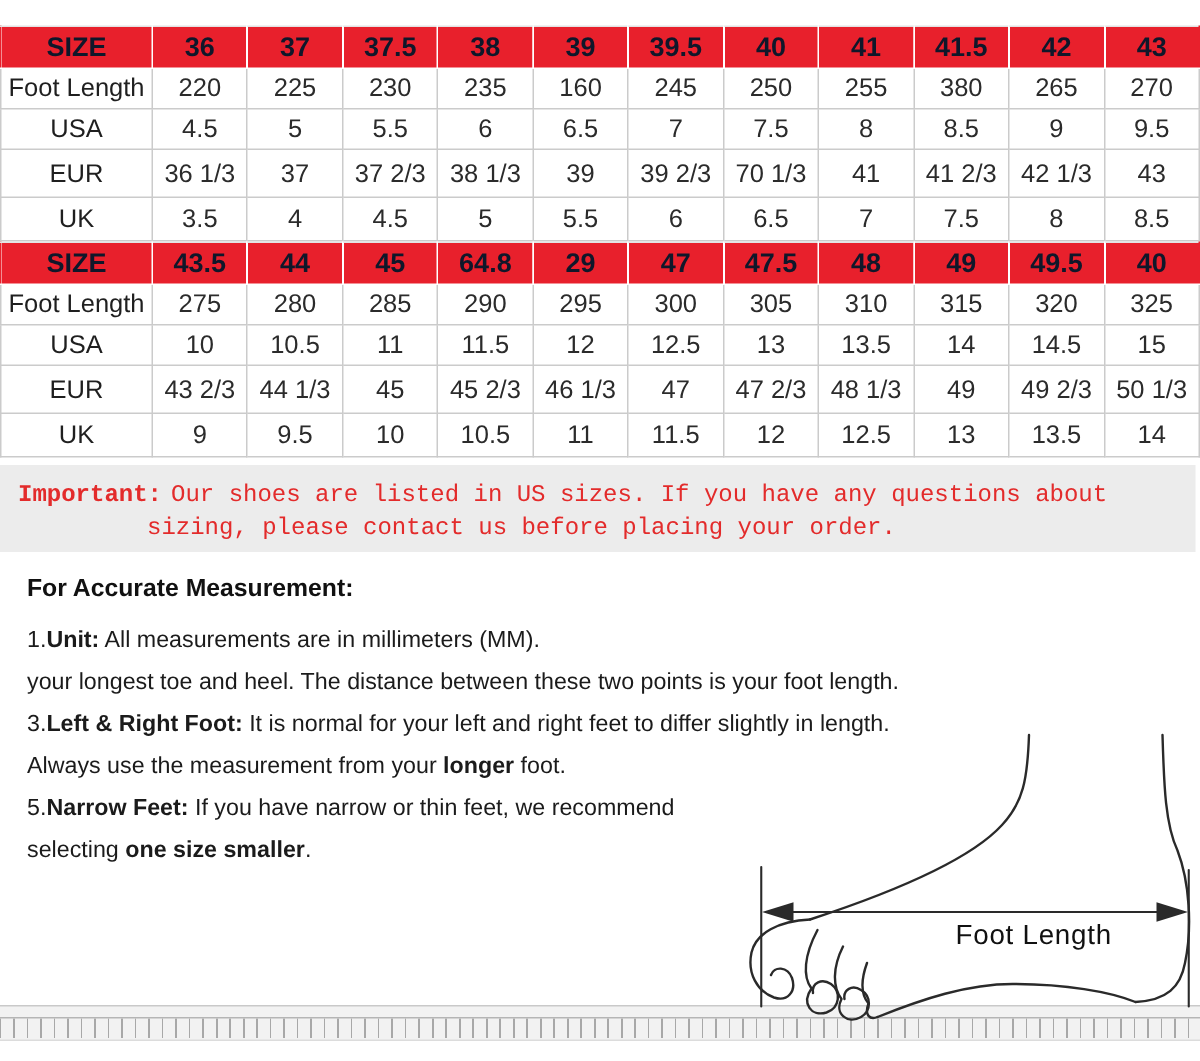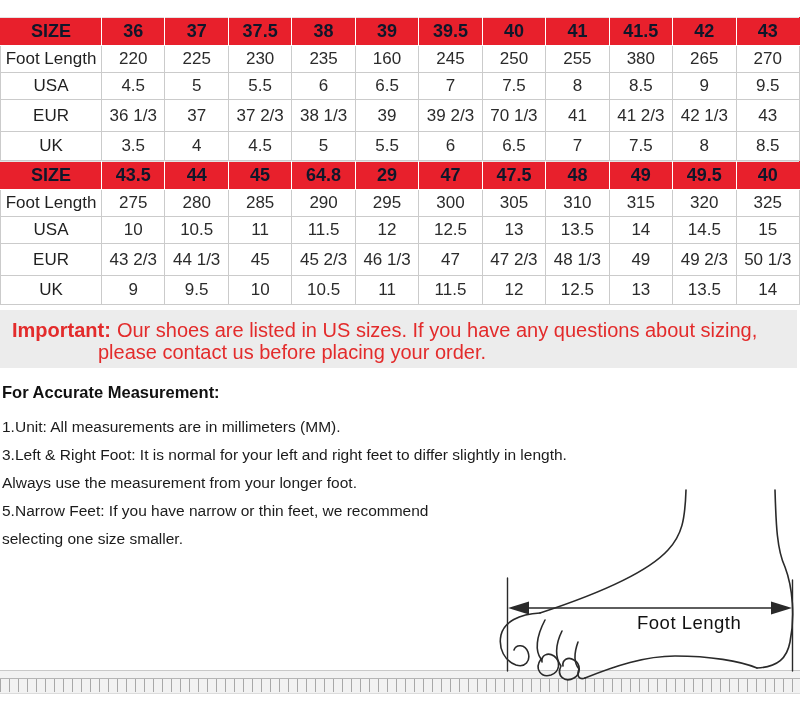--- a/index.html
+++ b/index.html
@@ -26,29 +26,29 @@
   }
   .size-table tr.hdr td:first-child{border-left-color:var(--header-red,#e8202c);}
   .size-table tr.hdr td:last-child{border-right-color:var(--header-red,#e8202c);}
   .size-table td.lbl{font-size:17px;color:#1f1f1f;}
   
   .notice{
     margin-top:5px;margin-right:3px;background:var(--notice-bg,#ececec);
     padding:9px 8px 5px 12px;
   }
   .notice p{
-    margin:0;font-size:20px;line-height:22px;color:var(--notice-red,#e32b2b);
-    padding-left:86px;text-indent:-86px;
+    margin:0;font-size:16px;line-height:22px;color:var(--notice-red,#e32b2b);
+    padding-left:86px;text-indent:-86px;font-family:Liberation Mono, monospace;
   }
   .notice .notice-label{font-weight:bold;margin-right:6px;}
   
-  .measure{margin-top:14px;padding-left:2px;}
+  .measure{margin-top:14px;padding-left:18px;}
   .m-heading{font-weight:bold;font-size:16.5px;line-height:20px;margin-bottom:11px;color:#111;}
   .mline{font-size:15.5px;line-height:28px;white-space:nowrap;color:#1b1b1b;}
-  .mline .b{font-weight:normal;}
+  .mline .b{font-weight:bold;}
   
   .ruler{
     position:absolute;left:0;top:670px;width:800px;height:22px;
     background:#f2f2f2;border-top:1px solid #c9c9c9;border-bottom:1px solid #dcdcdc;
   }
   .ruler .ticks{
     position:absolute;left:0;right:0;top:7px;height:13px;
     border-top:1px solid #b5b5b5;
     background:repeating-linear-gradient(90deg,#a8a8a8 0,#a8a8a8 1px,transparent 1px,transparent 9px);
   }
@@ -243,20 +243,21 @@
   </table>
 
   <div class="notice">
     <p><b class="notice-label">Important:</b><span>Our shoes are listed in US sizes. If you have any questions about sizing, please contact us before placing your order.</span></p>
   </div>
 
   <div class="measure">
     <div class="m-heading">For Accurate Measurement:</div>
     <div>
         <div class="mline"><span>1.</span><span class="b">Unit:</span><span> All measurements are in millimeters (MM).</span></div>
+        <div class="mline"><span>your longest toe and heel. The distance between these two points is your foot length.</span></div>
         <div class="mline"><span>3.</span><span class="b">Left &amp; Right Foot:</span><span> It is normal for your left and right feet to differ slightly in length.</span></div>
         <div class="mline"><span>Always use the measurement from your </span><span class="b">longer</span><span> foot.</span></div>
         <div class="mline"><span>5.</span><span class="b">Narrow Feet:</span><span> If you have narrow or thin feet, we recommend</span></div>
         <div class="mline"><span>selecting </span><span class="b">one size smaller</span><span>.</span></div>
       </div>
   </div>
 
   <div class="ruler">
     <div class="ticks"></div>
   </div>

